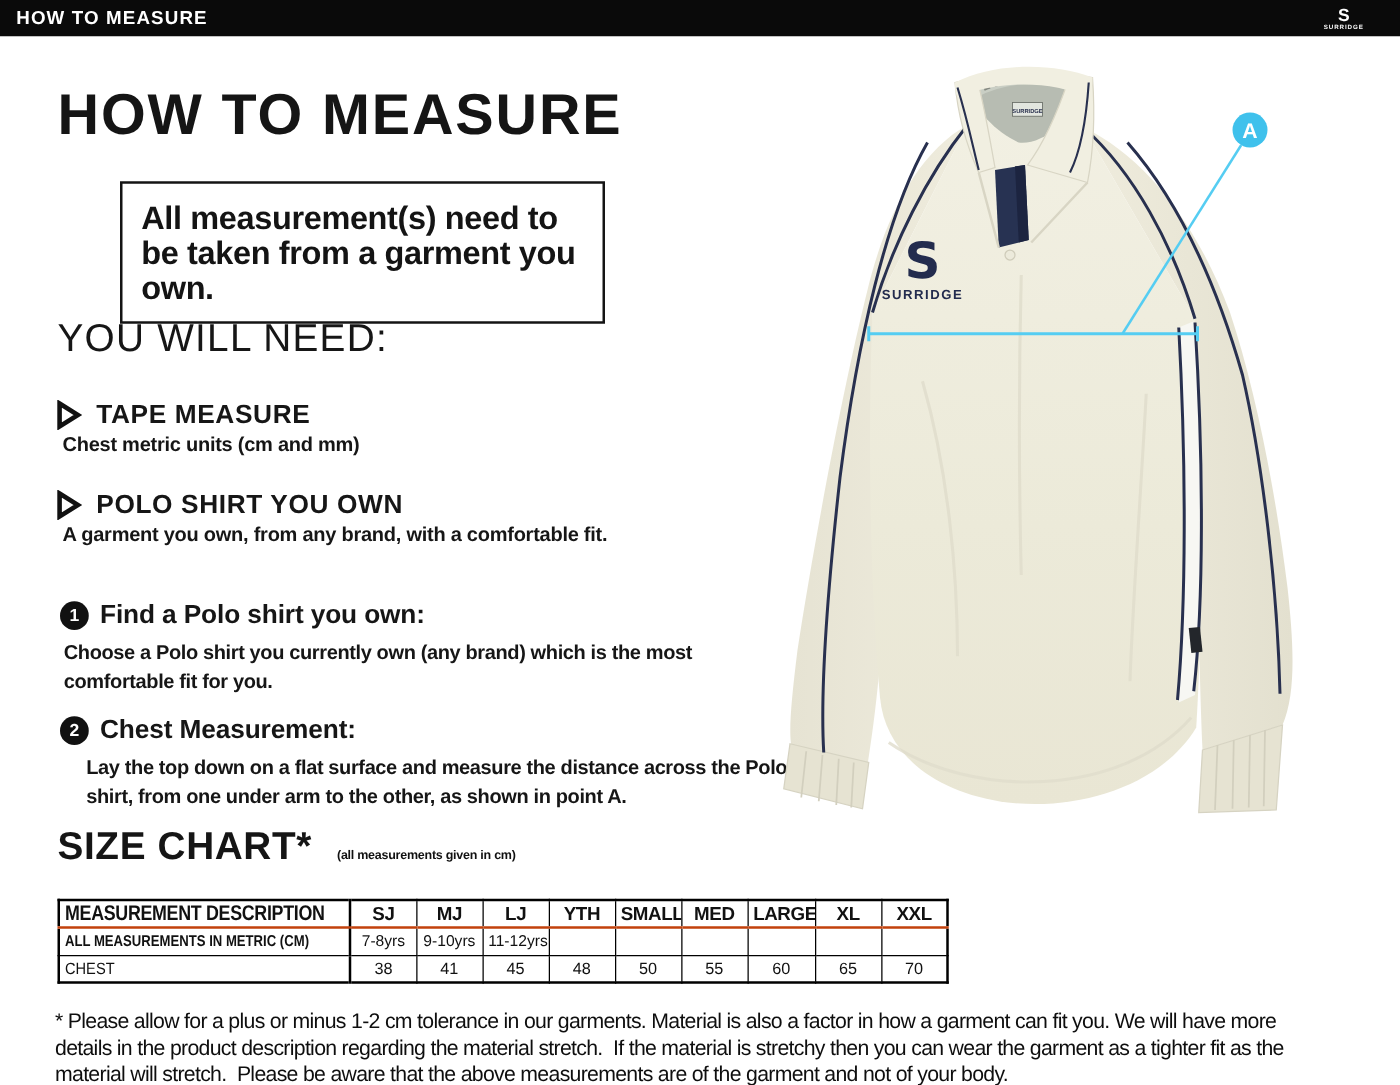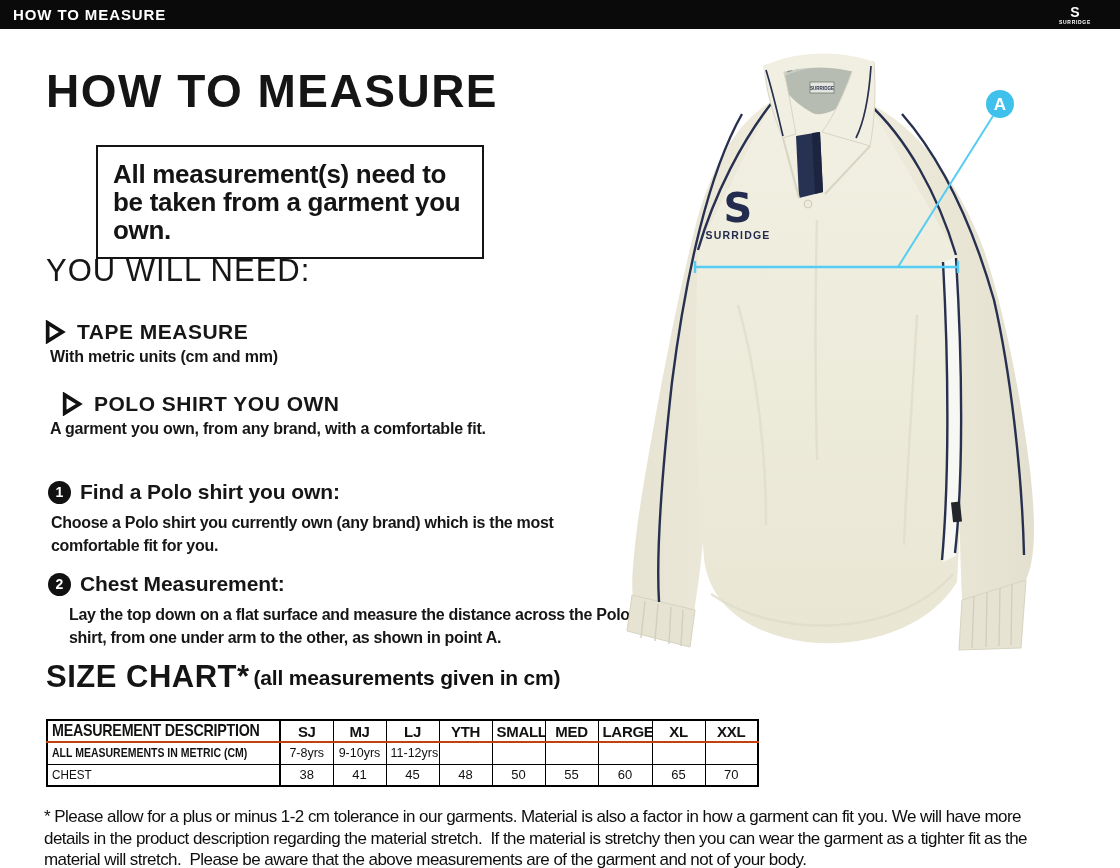--- a/index.html
+++ b/index.html
@@ -35,21 +35,21 @@
   .step-head { display:flex; align-items:center; gap:9px; }
   .step-circle { width:23px; height:23px; border-radius:50%; background:#111;
     color:#fff; font-size:14px; font-weight:700; display:flex; align-items:center;
     justify-content:center; flex:0 0 23px; }
   .step-title { font-size:21px; font-weight:700; letter-spacing:-.1px; color:#161616; }
   .step-desc { font-size:16px; font-weight:700; letter-spacing:-.3px; line-height:23px;
     color:#161616; width:585px; }
 
   .sc-row { left:46px; top:661px; display:flex; align-items:flex-end; }
   .sc-title { font-size:31px; font-weight:700; letter-spacing:.5px; color:#151515; line-height:1; }
-  .sc-note { font-size:21px; font-weight:700; letter-spacing:-.2px; margin-left:4px; margin-bottom:2px; }
+  .sc-note { font-size:10px; font-weight:700; letter-spacing:-.2px; margin-left:20px; margin-bottom:2px; }
 
   table.size-table { left:46px; top:719px; position:absolute; border-collapse:collapse;
     table-layout:fixed; width:711px; }
   .size-table td, .size-table th { border:1px solid #000; padding:0 4px;
     text-align:center; vertical-align:middle; overflow:hidden; white-space:nowrap; }
   .size-table { border:2px solid #000; }
   .size-table tr.head th { height:20px; font-size:15px; font-weight:700;
     letter-spacing:-.3px; border-bottom:2px solid #c2410c; }
   .size-table tr.r1 td { height:22px; font-size:12.5px; }
   .size-table tr.r2 td { height:22px; font-size:13px; font-weight:400; }
@@ -82,23 +82,23 @@
   <div class="abs notice">All measurement(s) need to be taken from a garment you own.</div>
 
   <div class="abs ywn-heading">YOU WILL NEED:</div>
 
   <div class="abs need-item" style="left:44px; top:320px;">
     <svg width="22" height="24" viewBox="0 0 24 26">
       <path d="M4 3 L20 13 L4 23 Z" fill="#ffffff" stroke="#111" stroke-width="4"></path>
     </svg>
     <span class="need-title">TAPE MEASURE</span>
   </div>
-  <div class="abs need-desc" style="left:50px; top:348px;">With metric units (cm and mm)</div>
-
-  <div class="abs need-item" style="left:61px; top:392px;">
+  <div class="abs need-desc" style="left:50px; top:348px;">Chest metric units (cm and mm)</div>
+
+  <div class="abs need-item" style="left:44px; top:392px;">
     <svg width="22" height="24" viewBox="0 0 24 26">
       <path d="M4 3 L20 13 L4 23 Z" fill="#ffffff" stroke="#111" stroke-width="4"></path>
     </svg>
     <span class="need-title">POLO SHIRT YOU OWN</span>
   </div>
   <div class="abs need-desc" style="left:50px; top:420px;">A garment you own, from any brand, with a comfortable fit.</div>
 
   <div class="abs step-head" style="left:48px; top:480px;">
     <span class="step-circle">1</span>
     <span class="step-title">Find a Polo shirt you own:</span>

